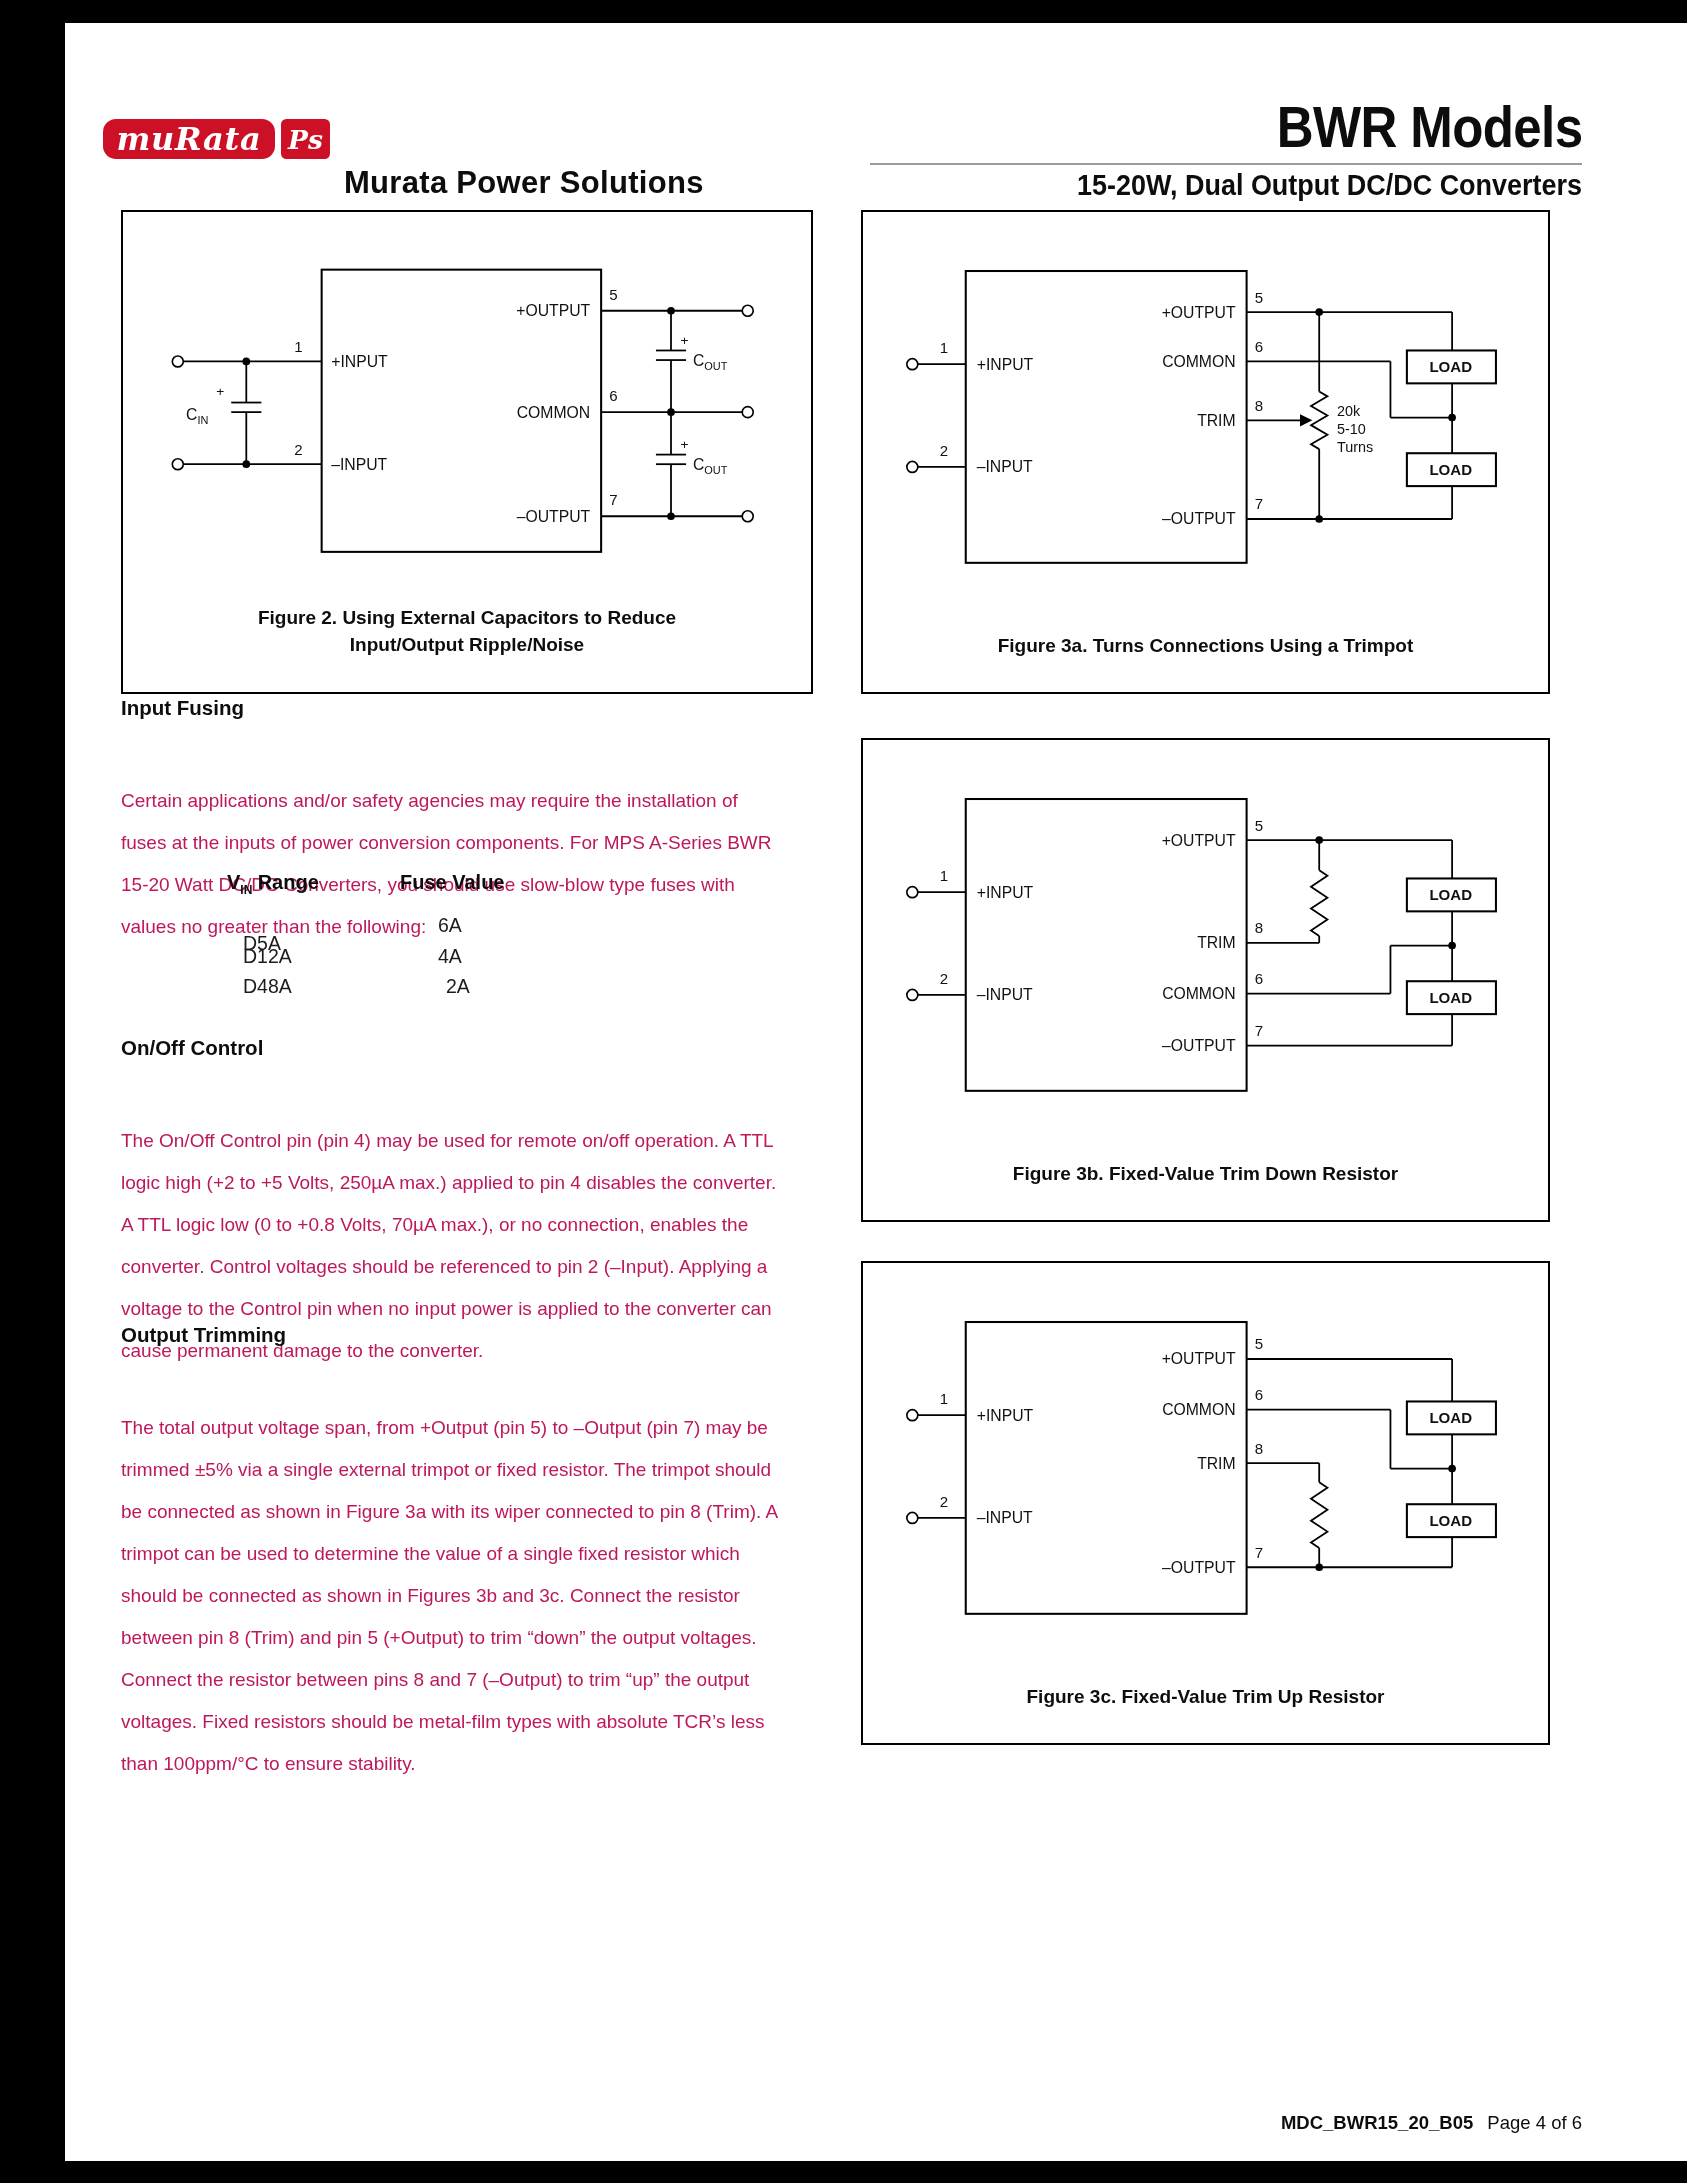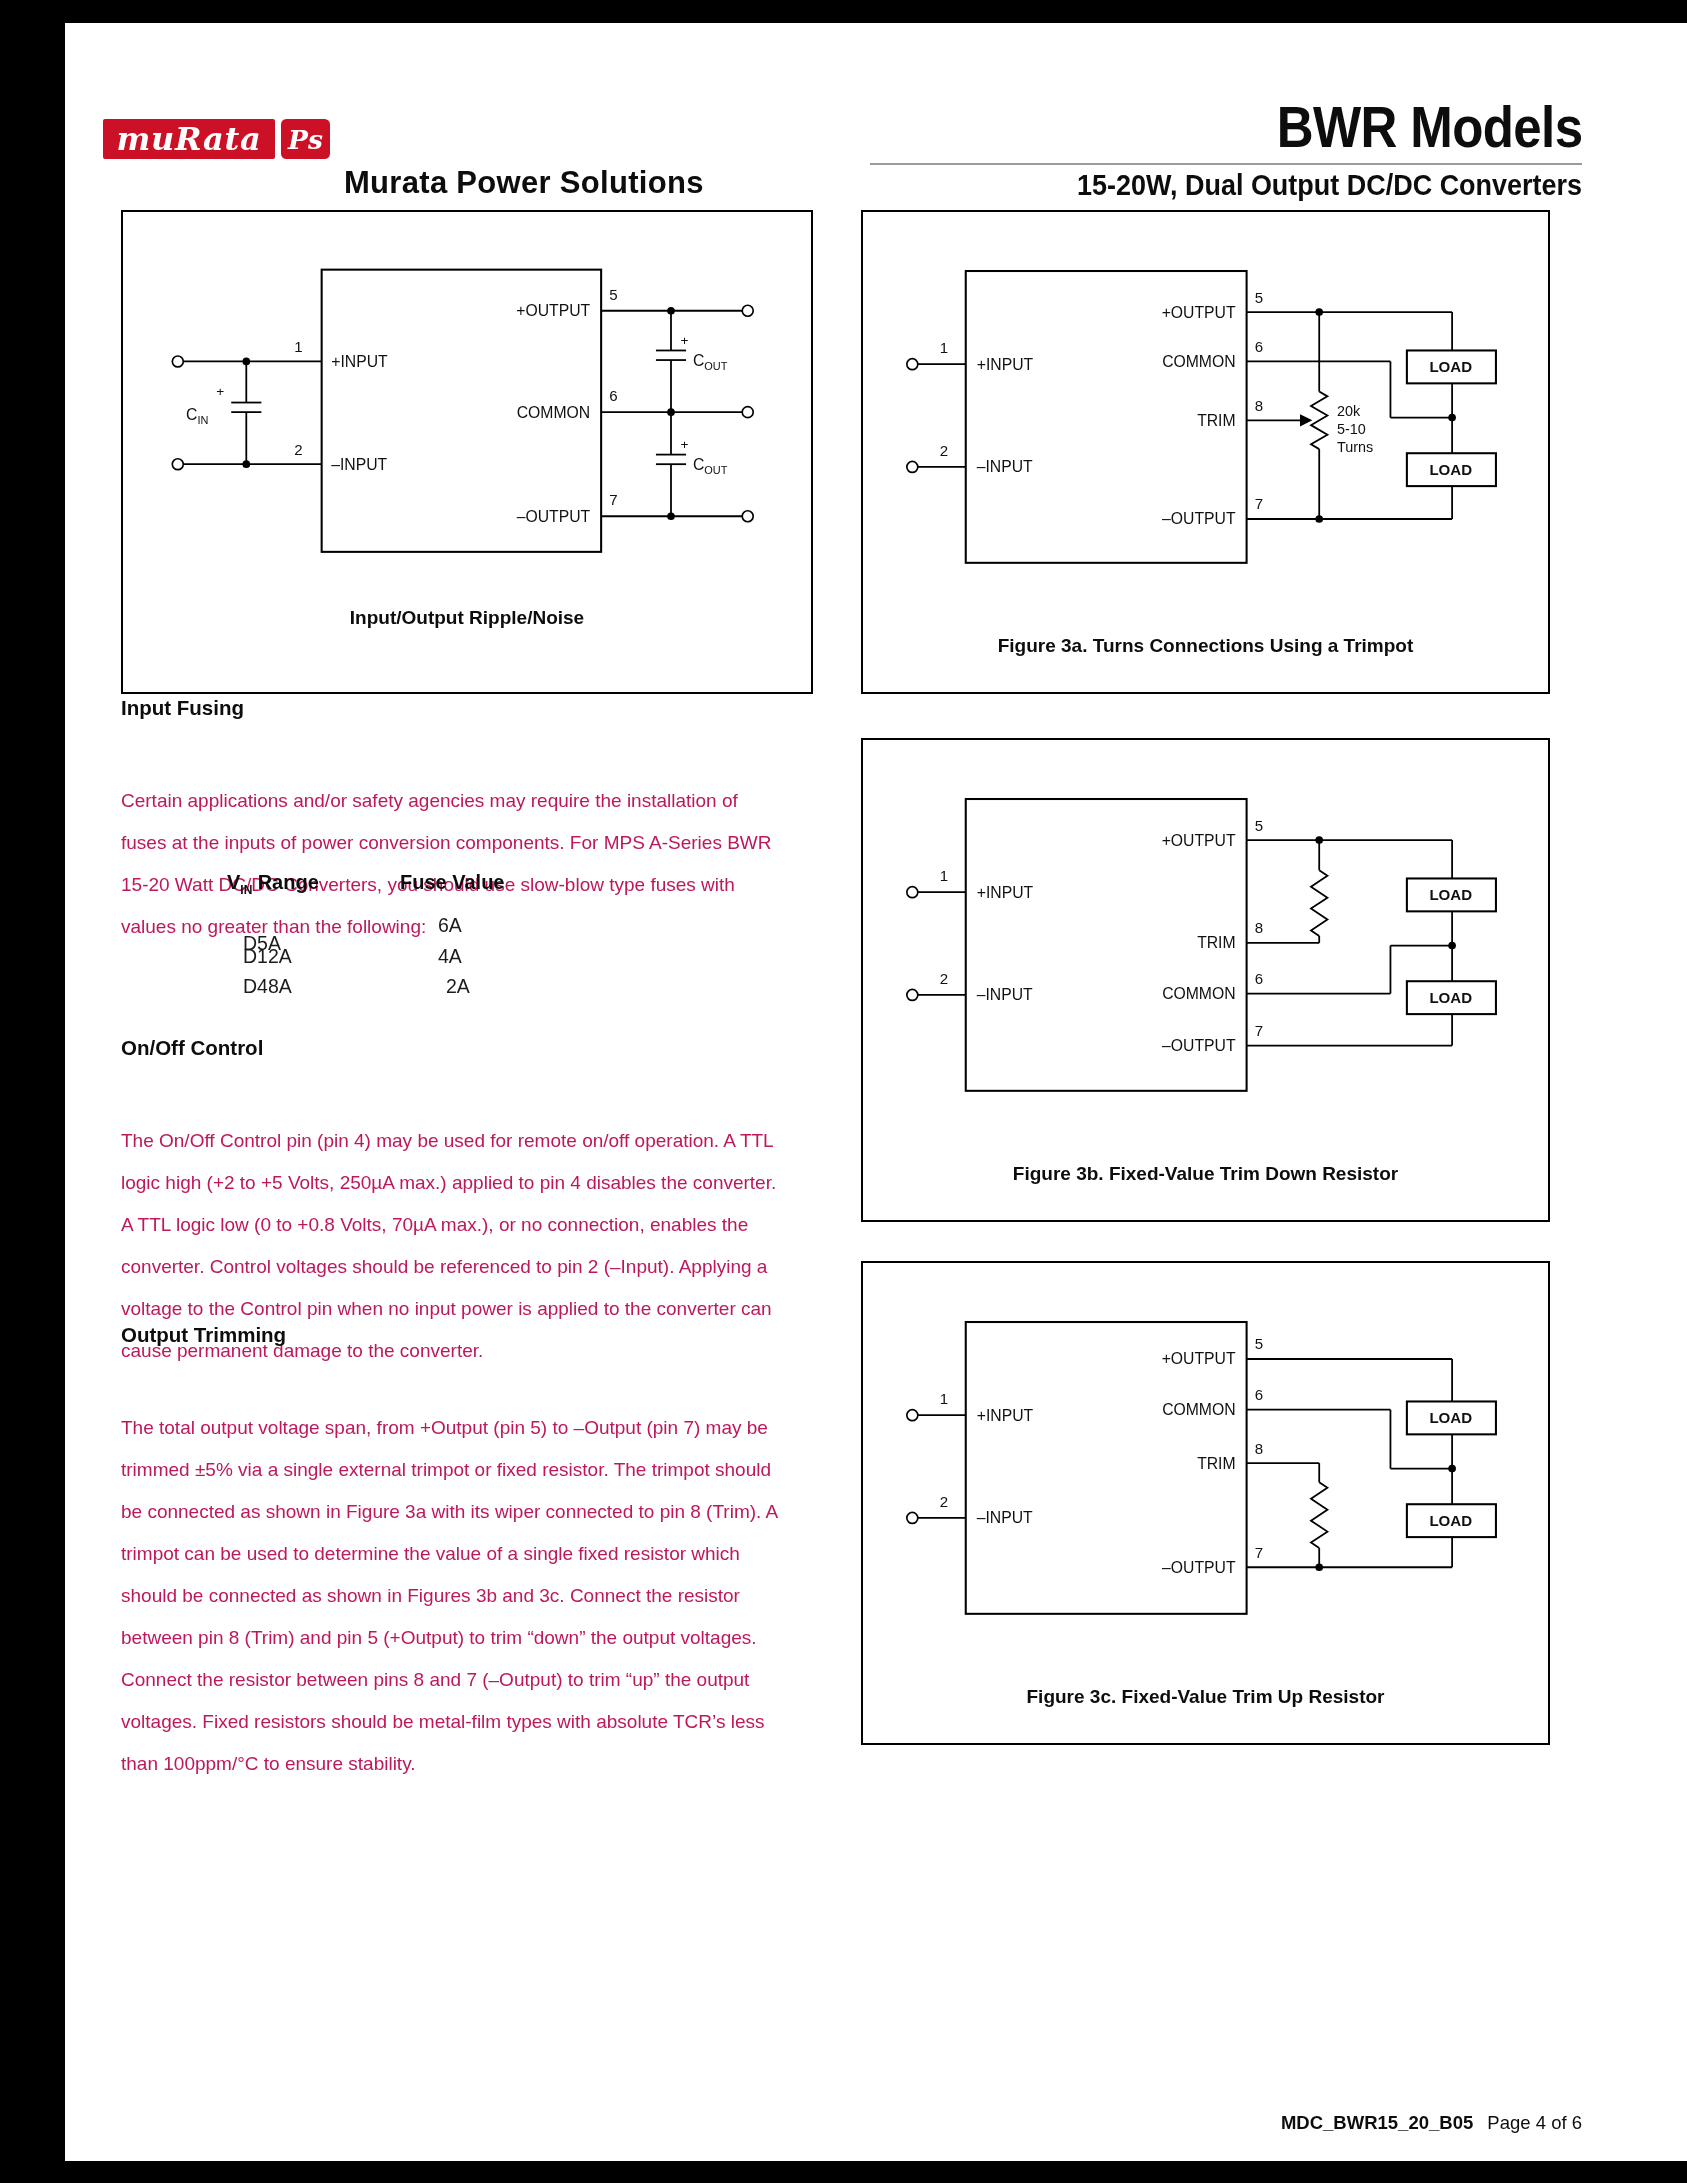--- a/index.html
+++ b/index.html
@@ -9,21 +9,21 @@
     font-family:"Liberation Sans", sans-serif; color:#1c1c1c; overflow:hidden;
   }
   
   .bar-top    { position:absolute; top:0; left:0; width:1687px; height:23px; background:var(--page-black,#000); }
   .bar-left   { position:absolute; top:0; left:0; width:65px; height:2183px; background:var(--page-black,#000); }
   .bar-bottom { position:absolute; left:0; top:2161px; width:1687px; height:22.5px; background:var(--page-black,#000); }
 
   
   .logo-murata {
     position:absolute; left:103px; top:119px; width:172px; height:40px;
-    background:var(--brand-red,#c11); color:#fff; border-radius:2px;
+    background:var(--brand-red,#c11); color:#fff; border-radius:13px;
     display:flex; align-items:center; justify-content:center;
     font-family:"DejaVu Serif", serif; font-style:italic; font-weight:bold; font-size:32px; letter-spacing:0.7px;
   }
   .logo-ps {
     position:absolute; left:281px; top:119px; width:49px; height:40px;
     background:var(--brand-red,#c11); color:#fff; border-radius:5.3px;
     display:flex; align-items:center; justify-content:center;
     font-family:"DejaVu Serif", serif; font-style:italic; font-weight:bold; font-size:26.5px;
   }
   .brand { position:absolute; left:344px; top:126px; font-size:31px; font-weight:bold; letter-spacing:0.3px; color:#0d0d0d;margin-top:39px; }
@@ -146,20 +146,21 @@
       <text class="pn" x="355" y="138">6</text>
       <text class="pn" x="355" y="214">7</text>
       <text class="pp mid" x="71" y="134">+</text>
       <text x="46" y="152"><tspan>C</tspan><tspan class="sub" dy="3">IN</tspan></text>
       <text class="pp" x="407" y="97">+</text>
       <text x="416" y="112"><tspan>C</tspan><tspan class="sub" dy="3">OUT</tspan></text>
       <text class="pp" x="407" y="173">+</text>
       <text x="416" y="188"><tspan>C</tspan><tspan class="sub" dy="3">OUT</tspan></text>
     </svg>
     <div class="figcap two">
+      <div>Figure 2. Using External Capacitors to Reduce</div>
       <div>Input/Output Ripple/Noise</div>
     </div>
   </div>
 
   <div class="figbox fig3a">
     <svg class="dsvg" viewBox="0 0 500 267">
       <g>
         <line x1="40" y1="111" x2="75" y2="111"></line>
         <line x1="40" y1="186" x2="75" y2="186"></line>
         <line x1="280" y1="73" x2="430" y2="73"></line>

